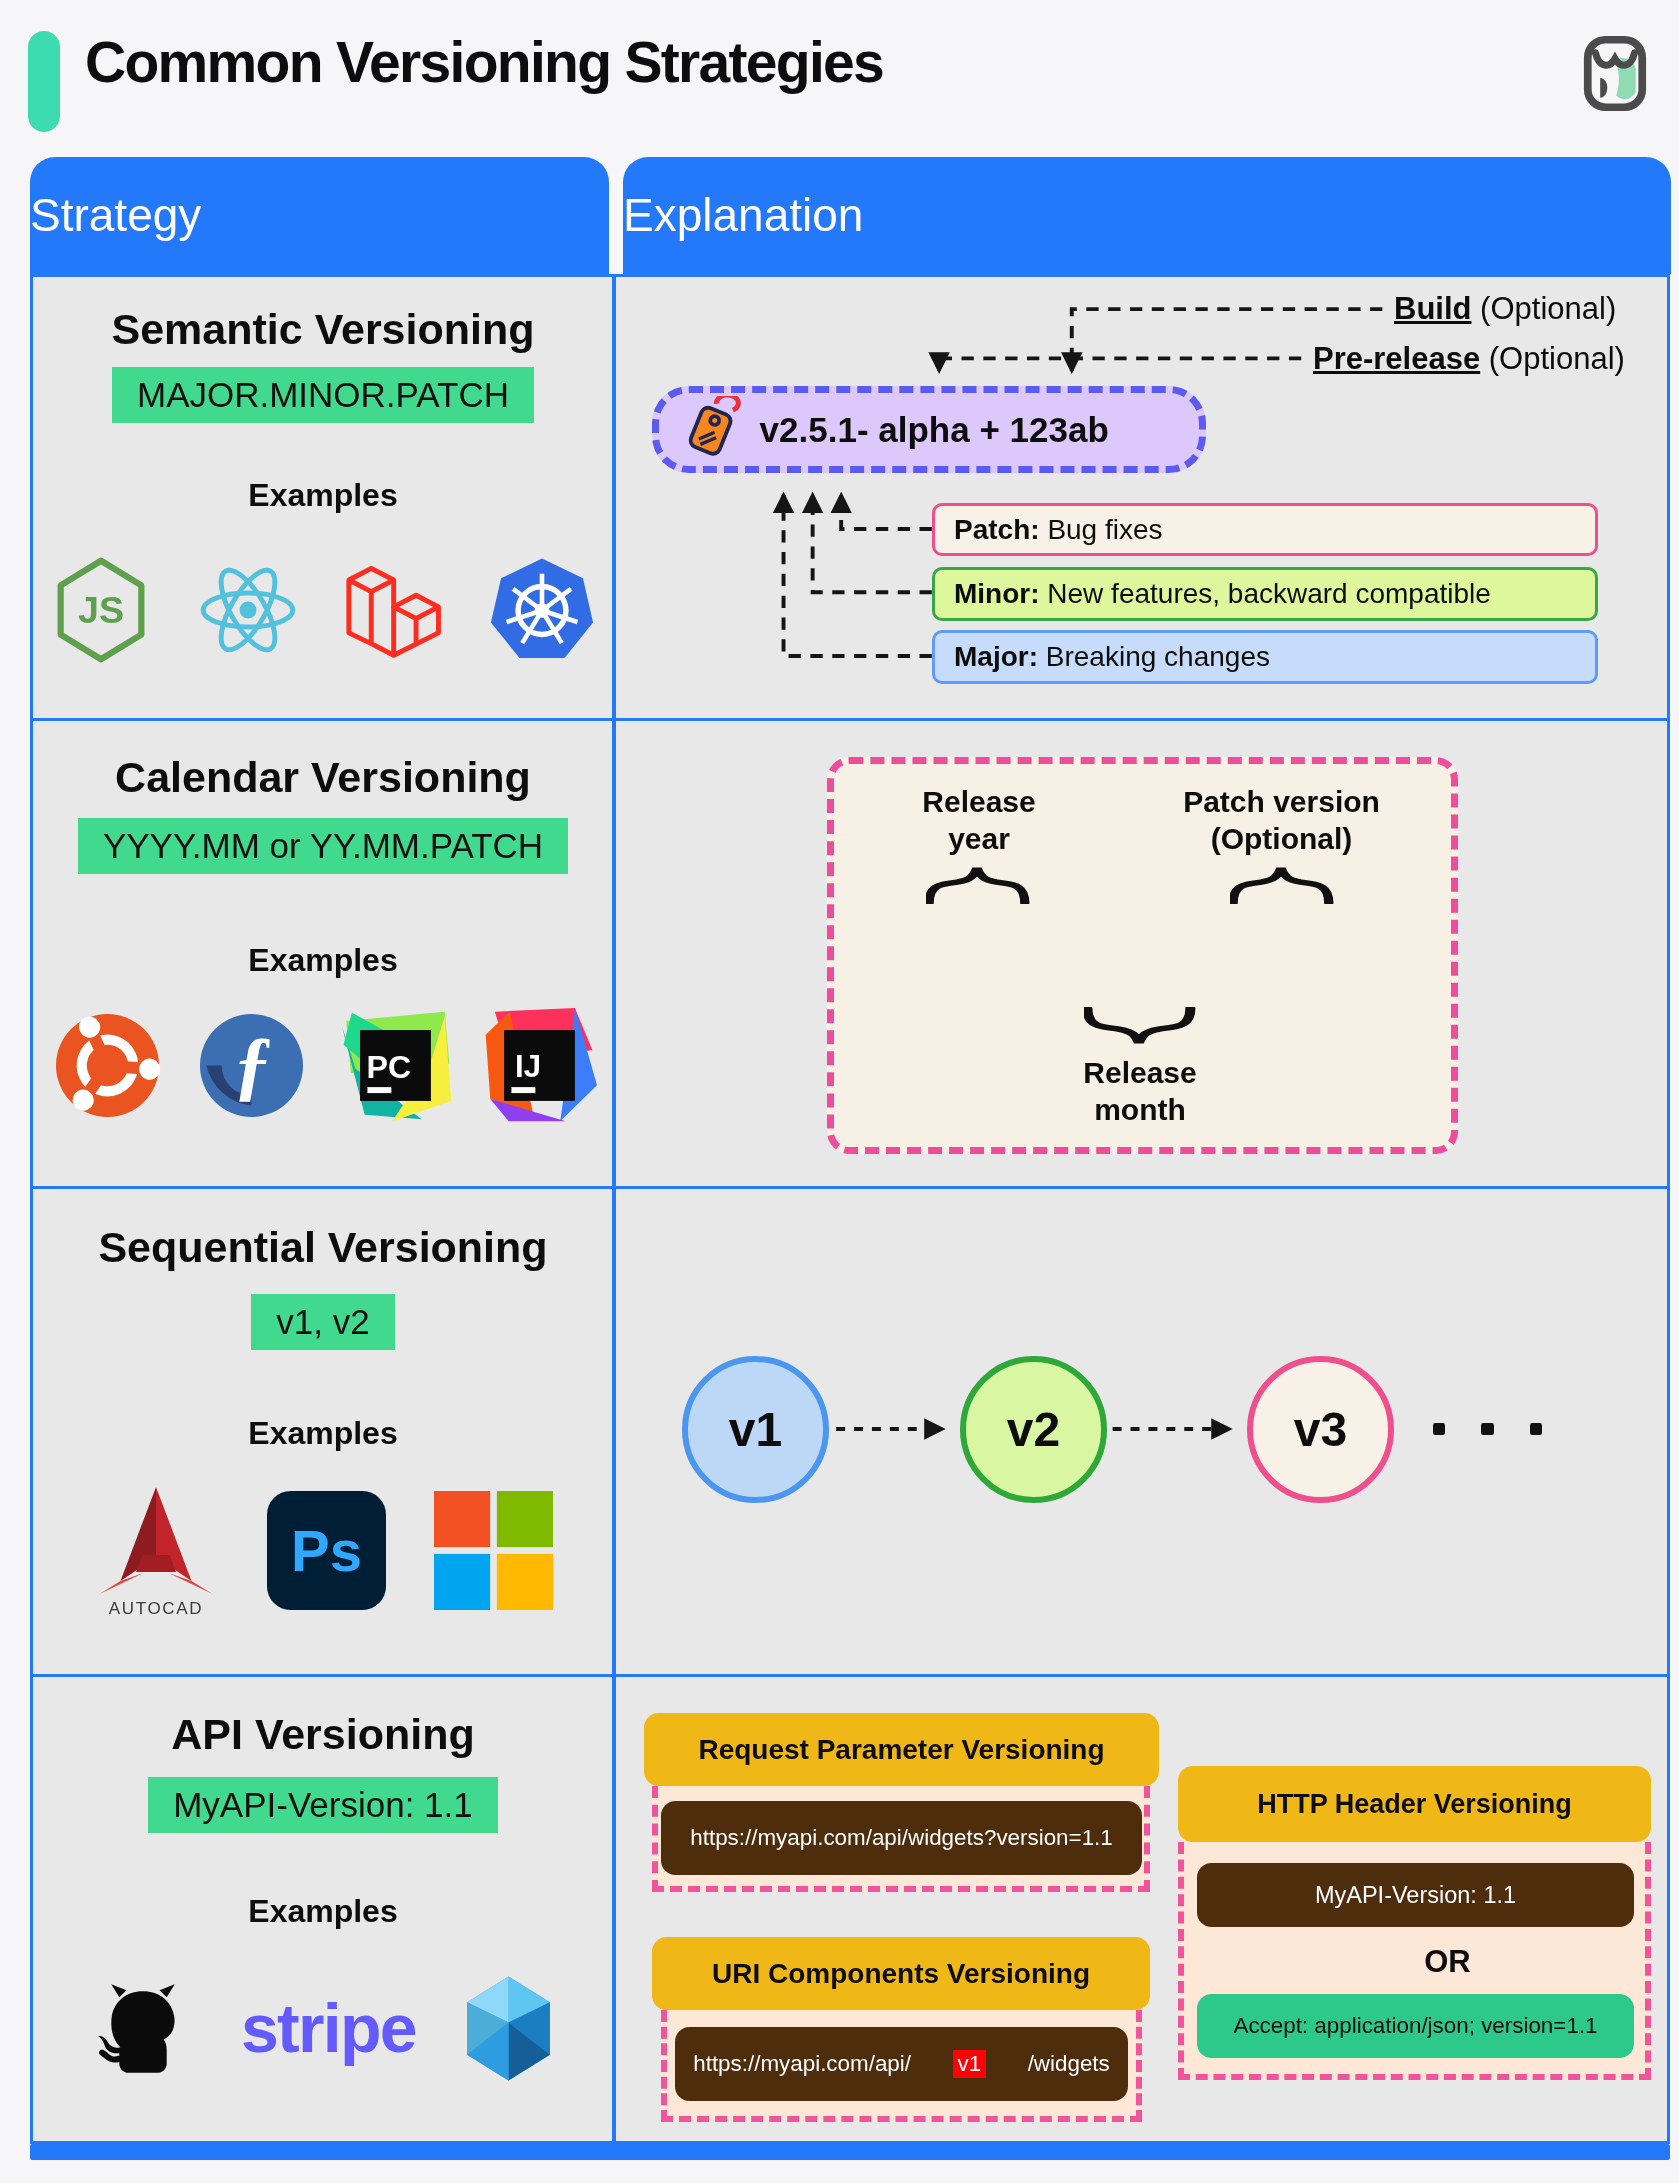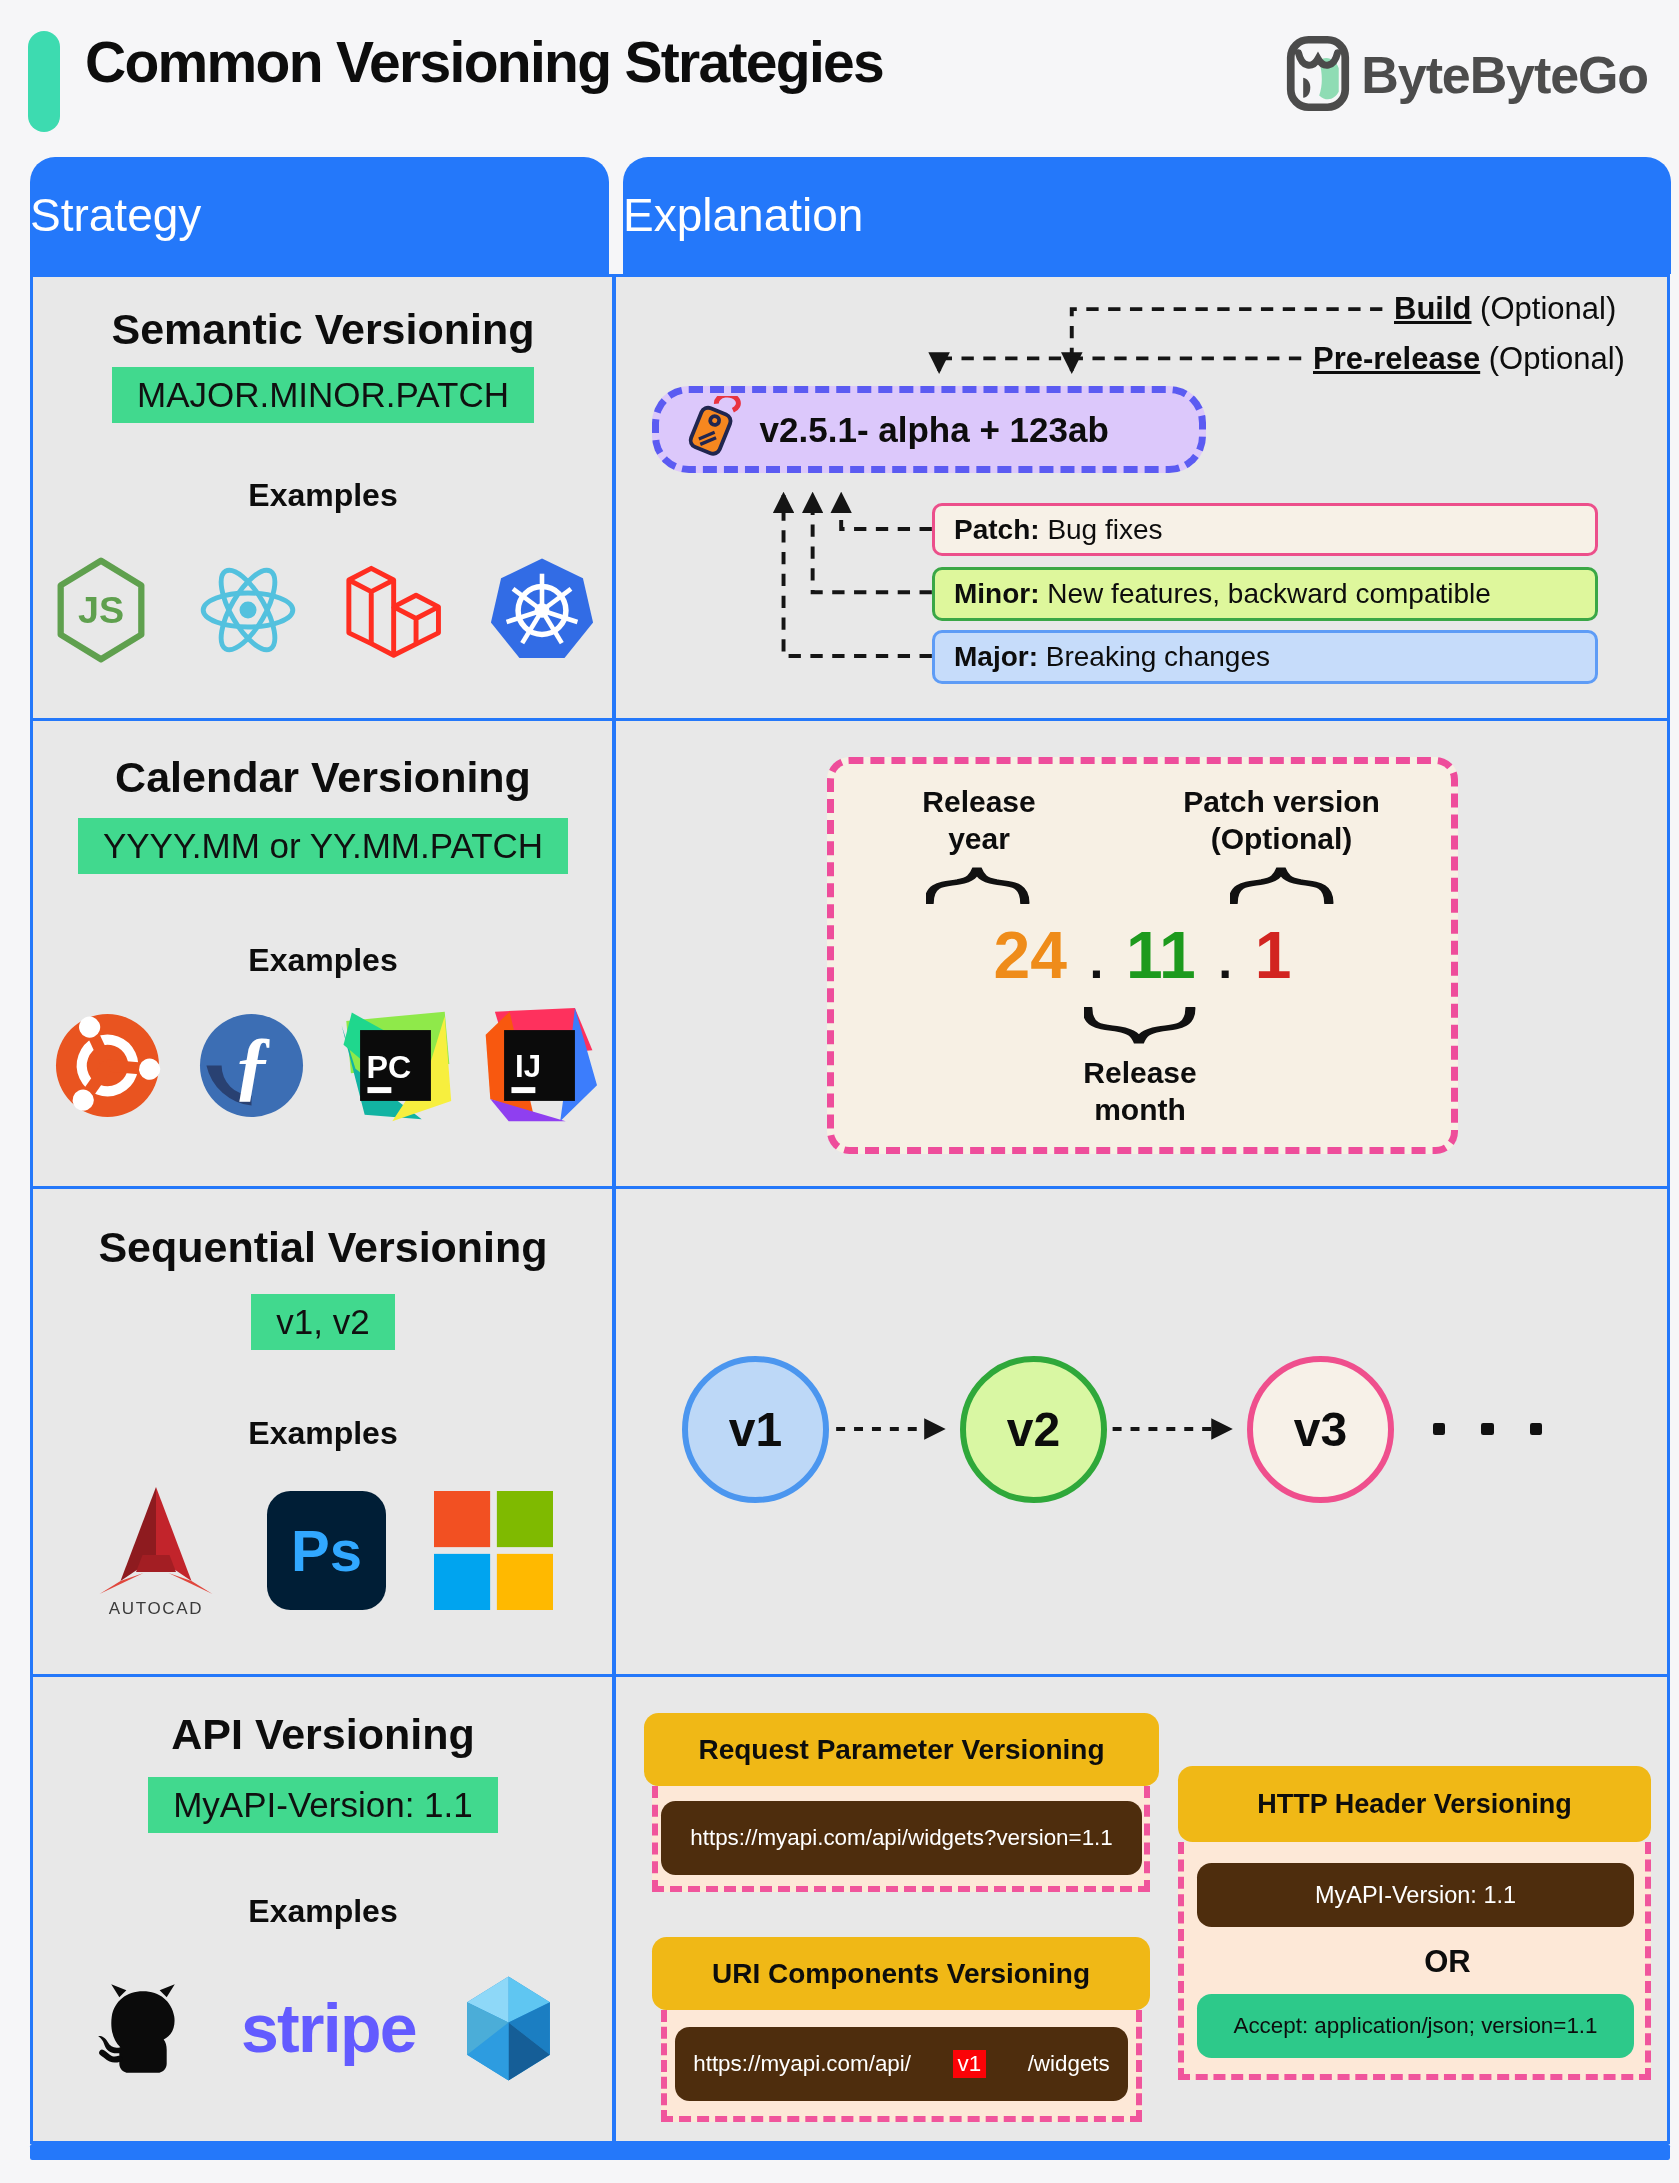--- a/index.html
+++ b/index.html
@@ -91,21 +91,20 @@
   <div class="abs page-title">Common Versioning Strategies</div>
   <div class="abs brand">
     <span>
       <svg width="66" height="77" viewBox="0 0 110 130">
         <rect x="9" y="8" width="92" height="114" rx="30" fill="none" stroke="#4b4b4b" stroke-width="13"></rect>
         <path d="M57,44 C63,66 63,86 57,102 C70,114 84,108 90,96 L90,56 C84,38 66,34 57,44 Z" fill="#8fdcb4"></path>
         <path d="M22,30 C28,56 46,56 55,40 C64,56 82,56 88,30" stroke="#4b4b4b" stroke-width="12" fill="none" stroke-linecap="round"></path>
         <path d="M30,72 C46,74 46,104 30,106 Z" fill="#4b4b4b"></path>
       </svg>
     </span>
-    <span class="brand-text">ByteByteGo</span>
   </div>
 
   <div class="abs hdr hdr-left">Strategy</div>
   <div class="abs hdr hdr-right">Explanation</div>
   <div class="abs tbody-bg"></div>
   <div class="abs vline"></div>
   <div class="abs hline" style="top:718px;"></div>
   <div class="abs hline" style="top:1186px;"></div>
   <div class="abs hline" style="top:1674px;"></div>
   <div class="abs bottom-bar"></div>
@@ -269,27 +268,20 @@
   <div class="abs cal-label" style="left:1164px;top:783px;width:235px;">
     <div>Patch version</div>
     <div>(Optional)</div>
   </div>
   <svg class="abs" style="left:926px;top:867px;" width="104" height="37" viewBox="0 0 100 62" preserveAspectRatio="none">
     <path d="M3,60 C3,26 18,29 31,25 C43,21 46,15 49,2 C52,15 55,21 67,25 C80,29 95,26 95,60" stroke="#111" stroke-width="9" fill="none" stroke-linecap="round"></path>
   </svg>
   <svg class="abs" style="left:1230px;top:867px;" width="104" height="37" viewBox="0 0 100 62" preserveAspectRatio="none">
     <path d="M3,60 C3,26 18,29 31,25 C43,21 46,15 49,2 C52,15 55,21 67,25 C80,29 95,26 95,60" stroke="#111" stroke-width="9" fill="none" stroke-linecap="round"></path>
   </svg>
-  <div class="abs" style="left:827px;top:917px;width:631px;text-align:center;">
-    <span class="cal-num num-year">24</span>
-    <span class="cal-dot" style="margin:0 20px;">.</span>
-    <span class="cal-num num-month">11</span>
-    <span class="cal-dot" style="margin:0 20px;">.</span>
-    <span class="cal-num num-patch">1</span>
-  </div>
   <svg class="abs" style="left:1084px;top:1007px;" width="112" height="37" viewBox="0 0 100 62" preserveAspectRatio="none">
     <path d="M3,2 C3,36 18,33 31,37 C43,41 46,47 49,60 C52,47 55,41 67,37 C80,33 95,36 95,2" stroke="#111" stroke-width="9" fill="none" stroke-linecap="round"></path>
   </svg>
   <div class="abs cal-label" style="left:1056px;top:1054px;width:168px;">
     <div>Release</div>
     <div>month</div>
   </div>
 
   <div class="abs cell-left row-title" style="top:1223px;">Sequential Versioning</div>
   <div class="abs cell-left" style="top:1294px;"><span class="green-pill">v1, v2</span></div>

